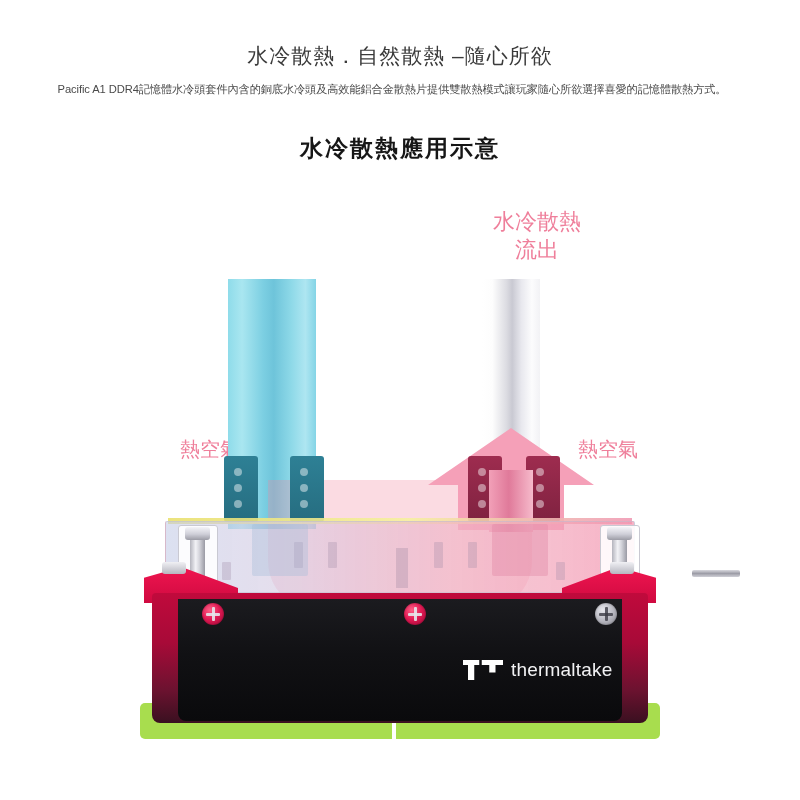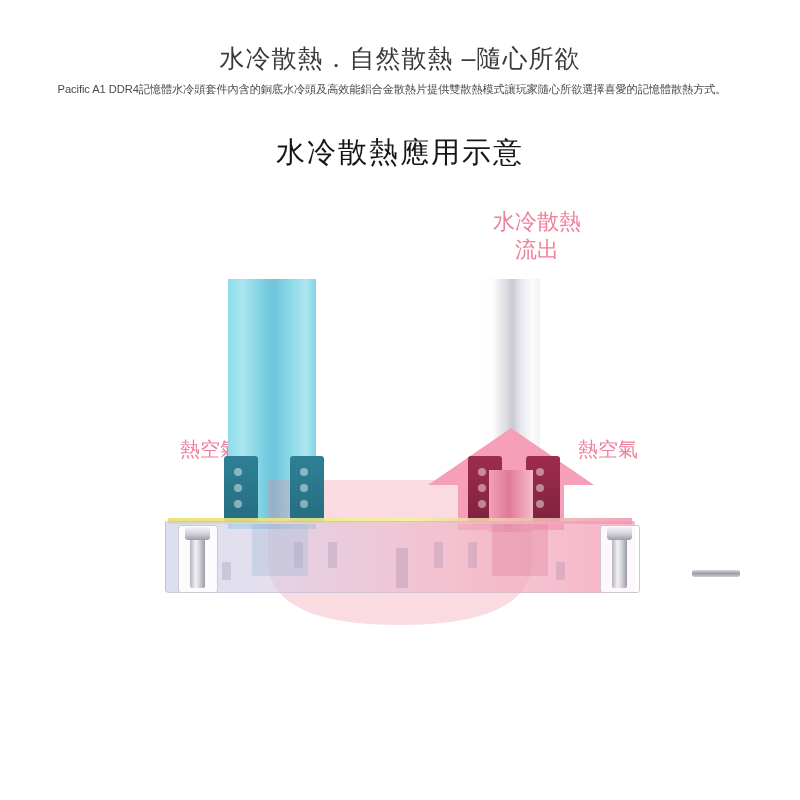--- a/index.html
+++ b/index.html
@@ -15,41 +15,41 @@
     width: 800px;
     height: 800px;
     background: #ffffff;
   }
 
   
   .headline {
     position: absolute;
     top: 42px; left: 0; width: 800px;
     text-align: center;
-    font-size: 25px;
+    font-size: 21px;
     color: #3a3a3a;
     letter-spacing: 1px;
     font-weight: 400;
     white-space: nowrap;
   }
   .subline {
     position: absolute;
     top: 82px; left: 0; width: 784px;
     text-align: center;
     font-size: 11.2px;
     color: #4a4a4a;
     letter-spacing: -0.1px;
     white-space: nowrap;
   }
   .section-title {
     position: absolute;
     top: 133px; left: 0; width: 800px;
     text-align: center;
-    font-size: 29px;
-    font-weight: normal;
+    font-size: 23px;
+    font-weight: bold;
     color: #161616;
     letter-spacing: 2px;
     white-space: nowrap;
   }
 
   
   .lbl {
     position: absolute;
     text-align: center;
     line-height: 1.25;
@@ -392,14 +392,42 @@
   <div class="post" style="left:178px; top:525px;"></div>
   <div class="post-screw" style="left:190px; top:532px;"></div>
   <div class="post-head" style="left:185px; top:527px;"></div>
 
   <div class="post" style="left:600px; top:525px;"></div>
   <div class="post-screw" style="left:612px; top:532px;"></div>
   <div class="post-head" style="left:607px; top:527px;"></div>
 
   <div class="side-bar"></div>
 
+  <div class="ram-wrap">
+    <div class="pcb"></div>
+    <div class="pcb-notch"></div>
+    <div class="pcb-dot"></div>
+
+    <div class="fin-left"></div>
+    <div class="fin-right"></div>
+
+    <div class="heatsink-body"></div>
+    <div class="heatsink-face"></div>
+
+    <div class="screw screw-dark" style="left:62px; top:43px;"></div>
+    <div class="screw screw-dark" style="left:264px; top:43px;"></div>
+    <div class="screw screw-gray" style="left:455px; top:43px;"></div>
+
+    <div style="position:absolute; left:22px; top:2px; width:24px; height:12px;
+                background:linear-gradient(180deg,#f0f0f4,#b6b6bf); border-radius:3px;"></div>
+    <div style="position:absolute; left:470px; top:2px; width:24px; height:12px;
+                background:linear-gradient(180deg,#f0f0f4,#b6b6bf); border-radius:3px;"></div>
+
+    <div class="tt-logo">
+      <svg class="tt-mark" viewBox="0 0 64 32">
+        <path d="M0 0 H26 V8 H18 V32 H8 V8 H0 Z" fill="#ffffff"></path>
+        <path d="M30 0 H64 V8 H52 V20 H42 V8 H30 Z" fill="#ffffff"></path>
+      </svg>
+      <span class="tt-word">thermaltake</span>
+    </div>
+  </div>
 
 </div>
 
 </body></html>

